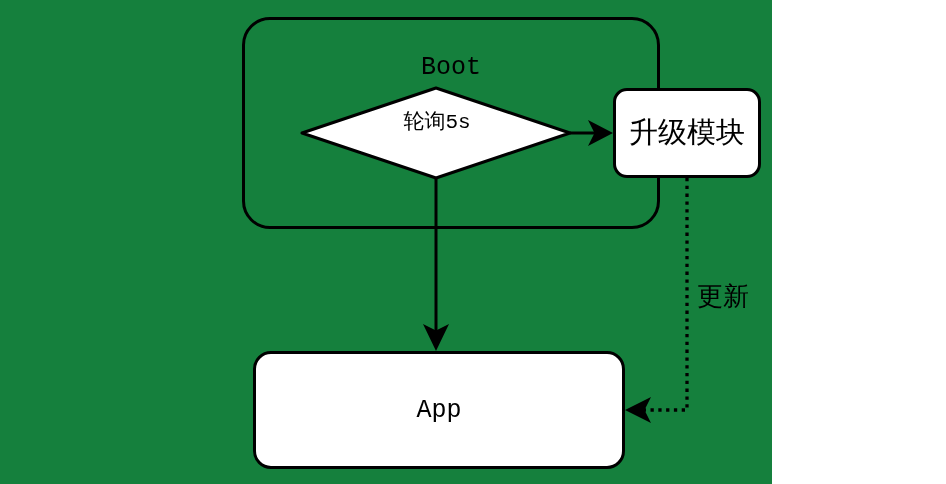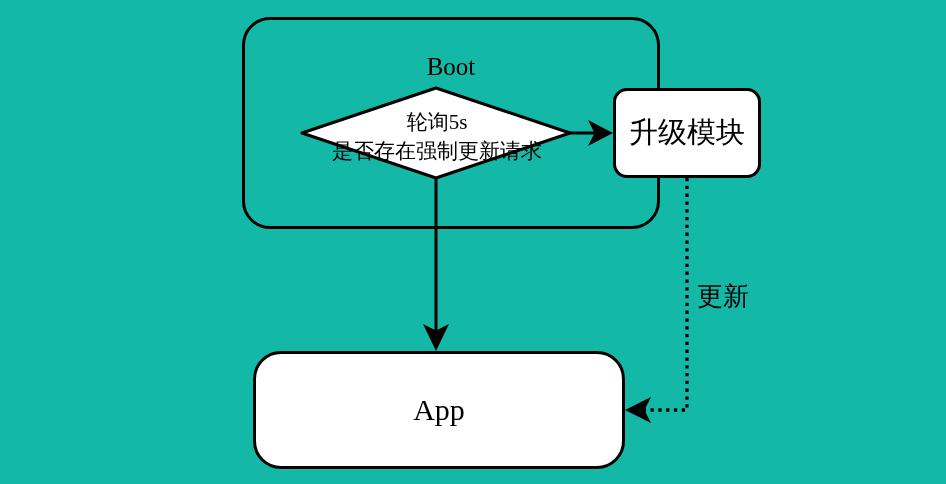--- a/index.html
+++ b/index.html
@@ -2,24 +2,24 @@
 <html><head>
 <meta charset="utf-8">
 <style>
   html, body {
     margin: 0;
     padding: 0;
     background: #ffffff;
   }
   .canvas {
     position: relative;
-    width: 946px;
+    width: 772px;
     height: 484px;
-    background: #14b8a6;
-    font-family: Liberation Serif, serif;
+    background: #15803d;
+    font-family: Liberation Mono, monospace;
     color: #000000;
     overflow: hidden;
   }
   .abs { position: absolute; }
   .node {
     box-sizing: border-box;
     border: 3px solid #000000;
     background: #ffffff;
     display: flex;
     align-items: center;
@@ -59,22 +59,22 @@
   .upgrade-box {
     left: 613px; top: 88px;
     width: 148px; height: 90px;
     border-radius: 14px;
     font-size: 29px;
     z-index: 2;
   }
   .app-box {
     left: 253px; top: 351px;
     width: 372px; height: 118px;
-    border-radius: 28px;
-    font-size: 30px;
+    border-radius: 18px;
+    font-size: 25px;
     z-index: 2;
   }
   .update-label {
     left: 697px; top: 279px;
     font-size: 26px;
     z-index: 3;
   }
 </style>
 </head>
 <body>
@@ -93,21 +93,20 @@
 
     <line x1="436" y1="178" x2="436" y2="332" stroke="#000000" stroke-width="3"></line>
     <polygon points="436,351 423,324 436,330.5 449,324" fill="#000000"></polygon>
 
     <polyline points="687,178 687,410 641,410" fill="none" stroke="#000000" stroke-width="3.3" stroke-dasharray="3.3 4.5"></polyline>
     <polygon points="625,410 651,397 644.5,410 651,423" fill="#000000"></polygon>
   </svg>
 
   <div class="abs diamond-label">
     <div>轮询5s</div>
-    <div>是否存在强制更新请求</div>
   </div>
 
   <div class="abs node upgrade-box">
     <span>升级模块</span>
   </div>
 
   <div class="abs node app-box">
     <span>App</span>
   </div>
 

